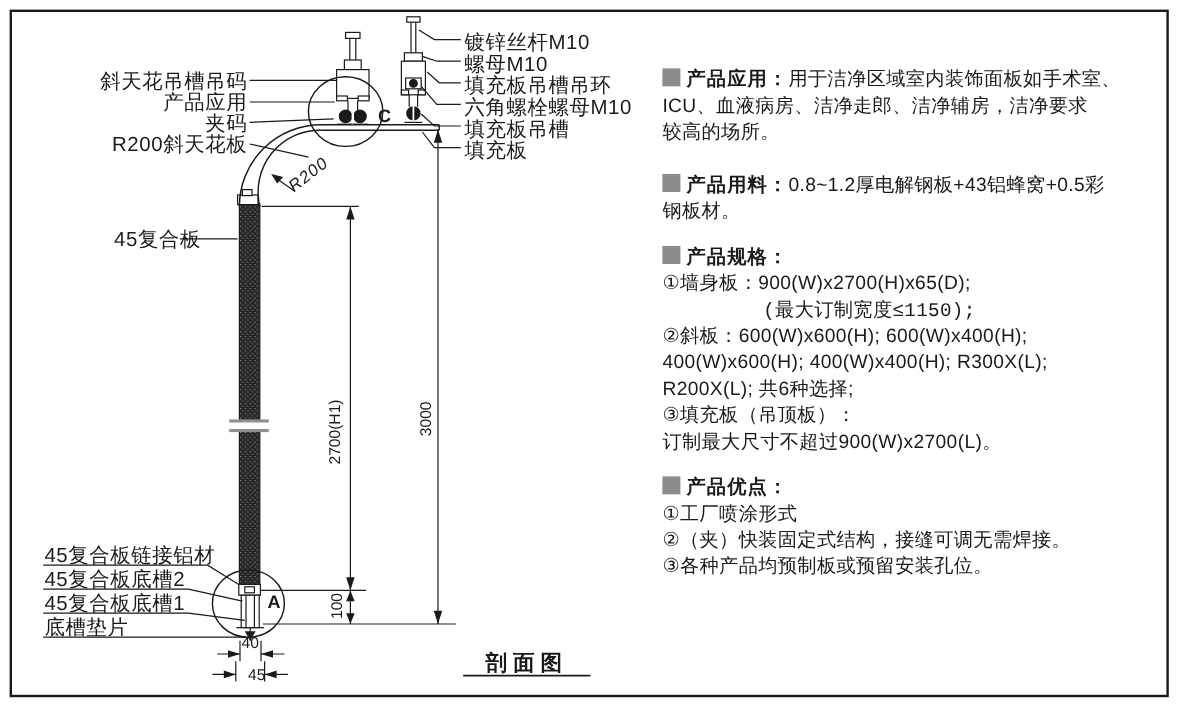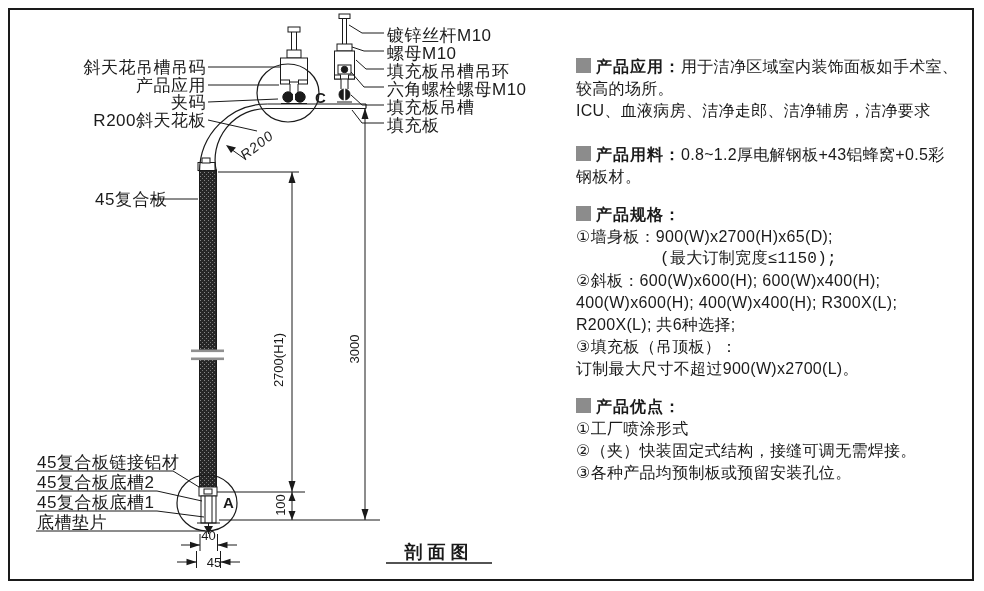--- a/index.html
+++ b/index.html
@@ -8,21 +8,21 @@
   svg.linework{position:absolute;left:0;top:0;width:984px;height:591px;}
   .lbl{position:absolute;font-size:17px;line-height:17px;white-space:nowrap;letter-spacing:0.5px;}
   .tl{left:30px;width:176px;text-align:right;}
   .tr{left:387px;}
   .bl{left:37px;}
   .dim{position:absolute;font-size:13px;line-height:16px;white-space:nowrap;text-align:center;}
   .rot{transform:rotate(-90deg);}
   .marker{position:absolute;font-size:15px;font-weight:bold;line-height:16px;}
   .r200{position:absolute;font-size:14px;font-style:italic;transform:rotate(-38deg);letter-spacing:1px;}
   .caption{position:absolute;left:386px;top:540px;width:106px;text-align:center;font-size:18px;font-weight:bold;letter-spacing:5px;}
-  .info{position:absolute;left:552px;top:56px;width:404px;font-size:16px;line-height:22px;letter-spacing:0.3px;margin-left:24px;}
+  .info{position:absolute;left:552px;top:56px;width:404px;font-size:16px;line-height:22px;letter-spacing:0.3px;}
   .sec{margin:0;}
   .section{margin:0;}
   .sq{display:inline-block;width:15px;height:15px;background:#8c8c8c;margin-right:5px;vertical-align:-1px;}
   .sec b{font-weight:bold;letter-spacing:1px;}
   .iline{margin:0;}
   .indent{padding-left:84px;font-family:Liberation Mono, monospace;}
 </style>
 </head>
 <body>
 
@@ -206,22 +206,22 @@
 <div class="marker" style="left:315px;top:90px">C</div>
 <div class="marker" style="left:223px;top:495px">A</div>
 
 <div class="caption">剖面图</div>
 
 <div class="info">
   <div class="section">
     <p class="sec">
       <span class="sq"></span><b>产品应用：</b><span>用于洁净区域室内装饰面板如手术室、</span>
     </p>
+    <div class="iline">ICU、血液病房、洁净走郎、洁净辅房，洁净要求</div>
     <div class="iline">较高的场所。</div>
-    <div class="iline">ICU、血液病房、洁净走郎、洁净辅房，洁净要求</div>
   </div>
 
   <div class="section" style="margin-top:22px">
     <p class="sec">
       <span class="sq"></span><b>产品用料：</b><span>0.8~1.2厚电解钢板+43铝蜂窝+0.5彩</span>
     </p>
     <div class="iline">钢板材。</div>
   </div>
 
   <div class="section" style="margin-top:16px">

